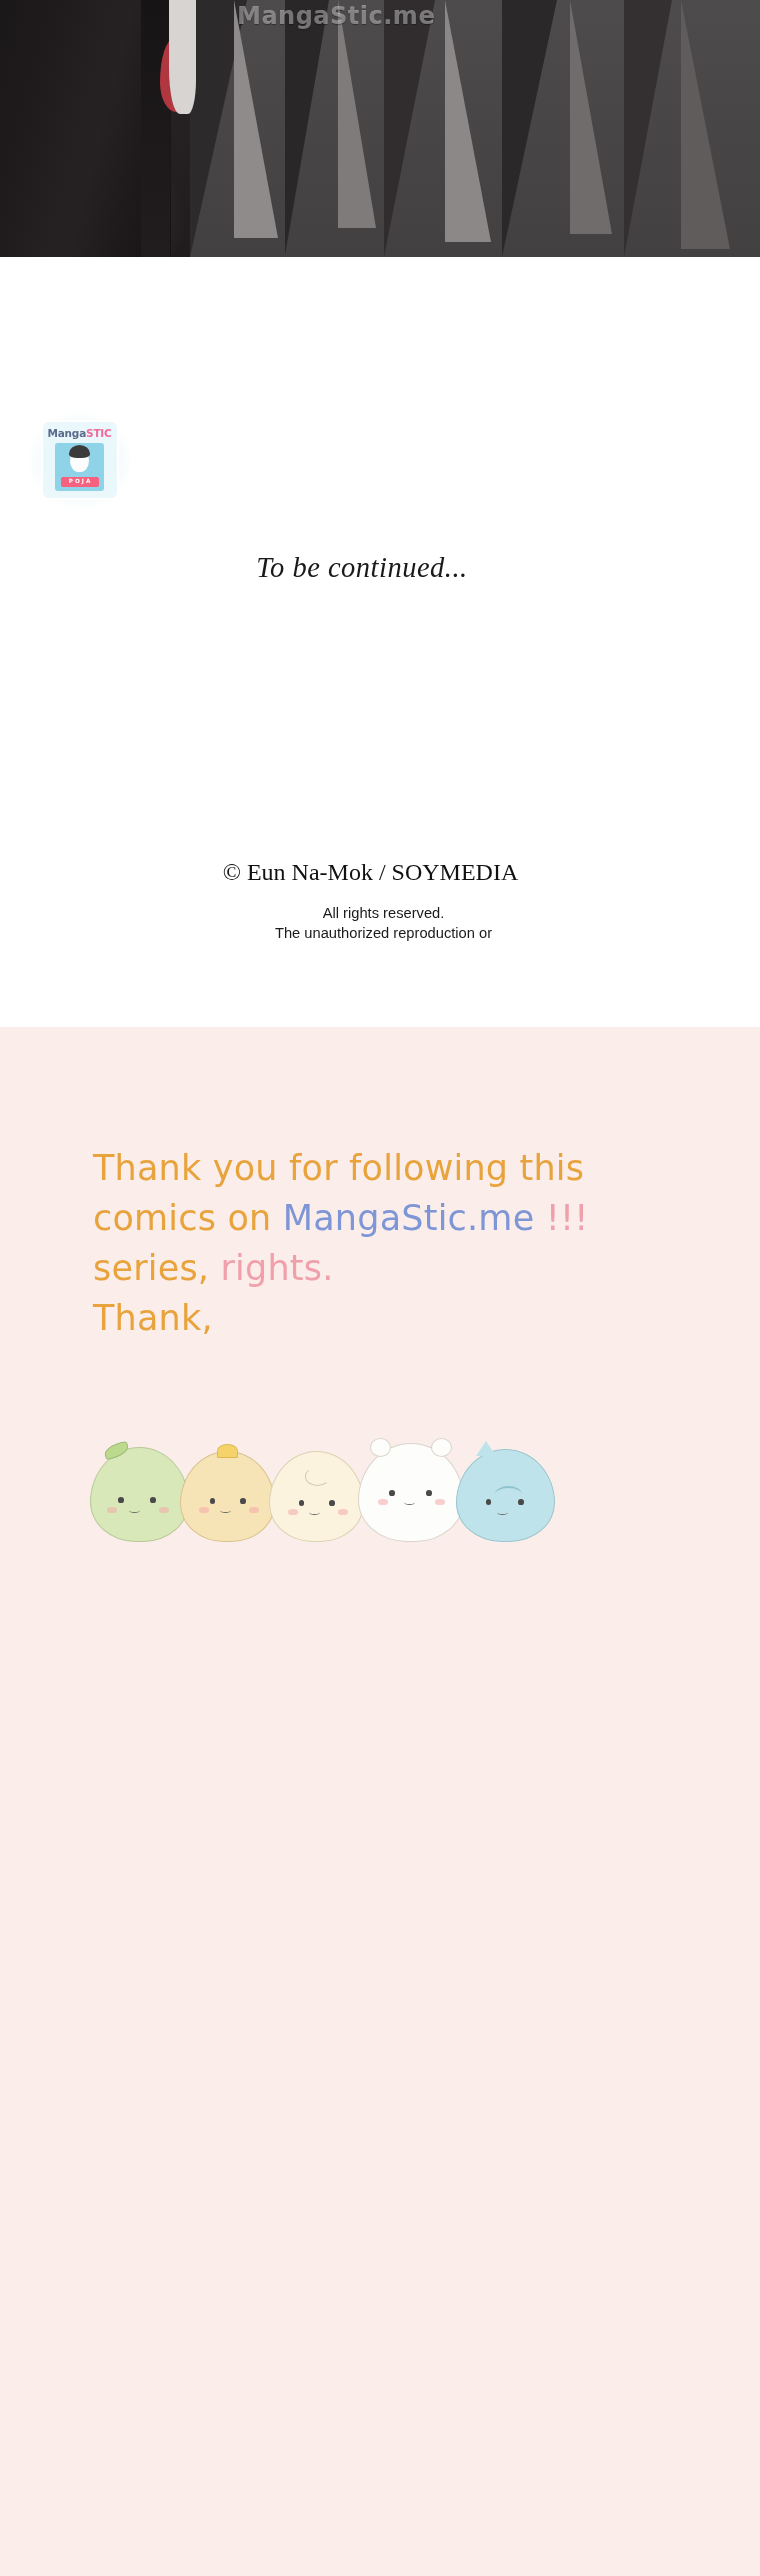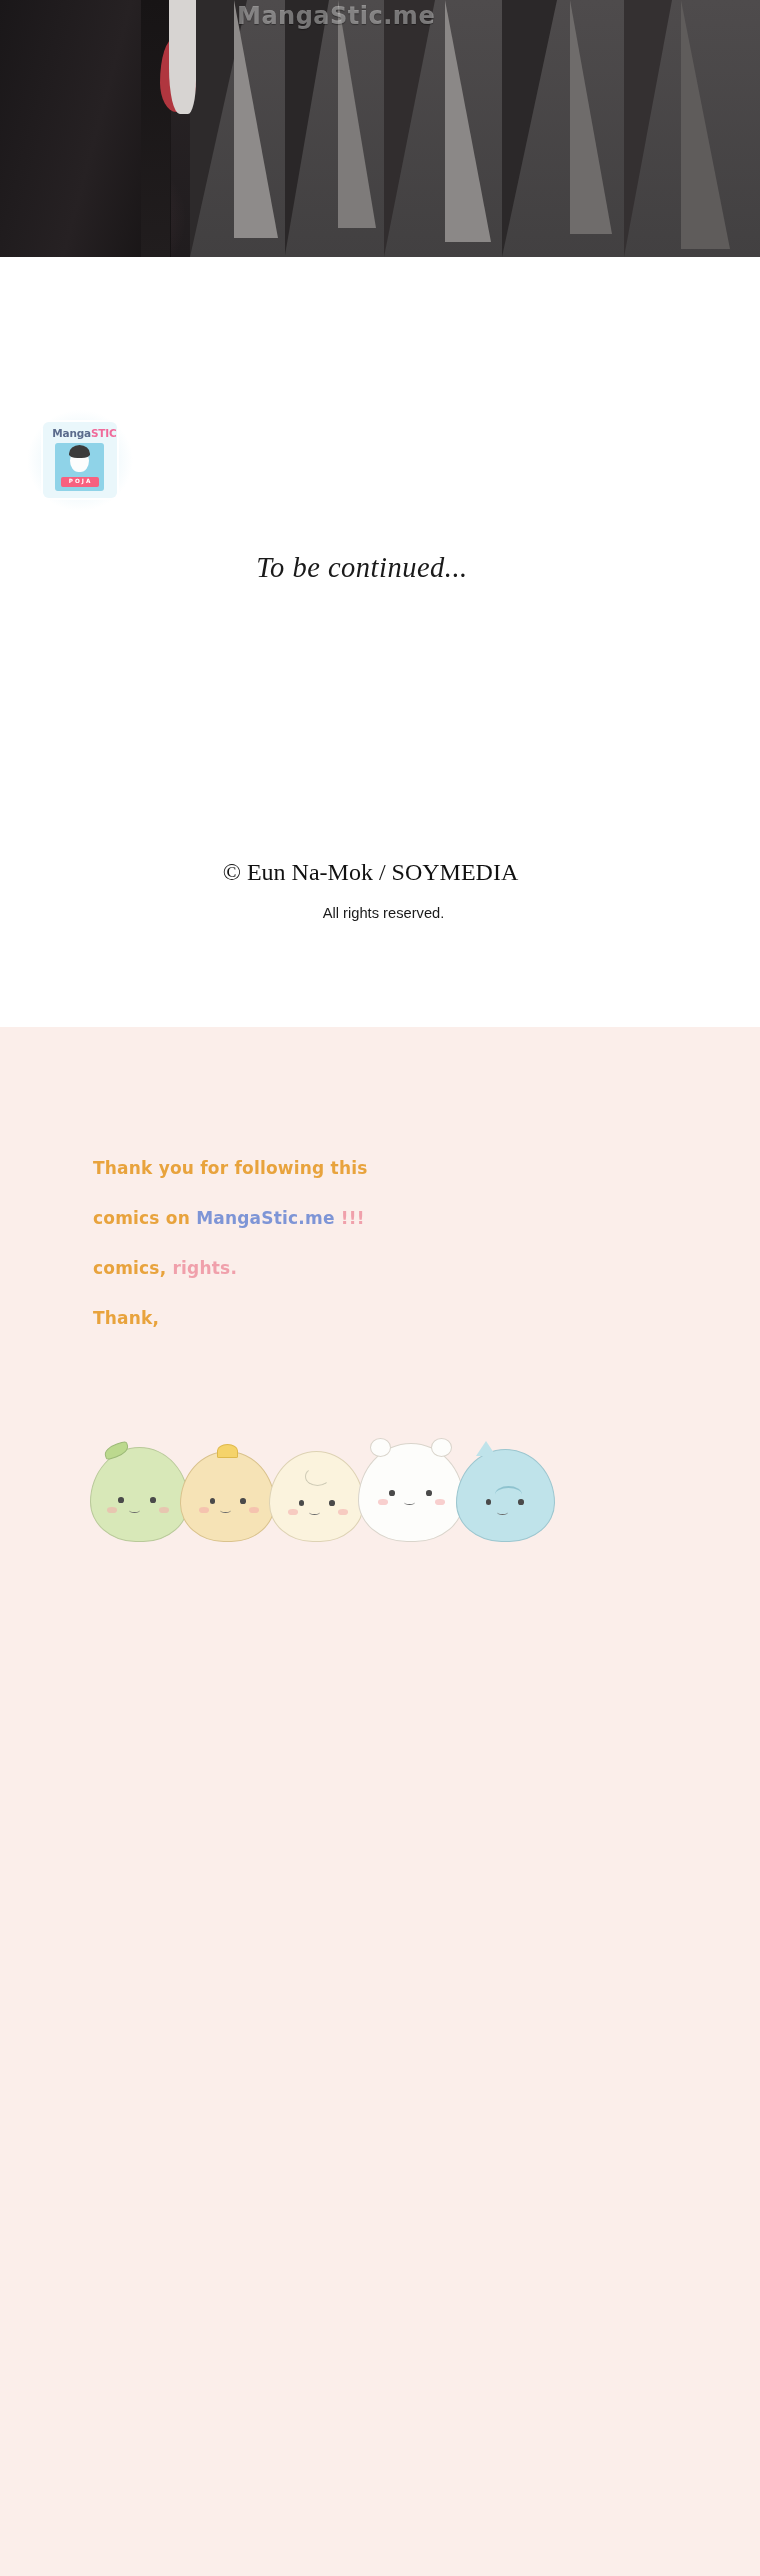--- a/index.html
+++ b/index.html
@@ -119,21 +119,21 @@
     width: 74px; height: 76px;
     background: #eaf7fb;
     border-radius: 5.7px;
     box-shadow: 0 0 0 1.9px rgba(255,255,255,0.9);
     overflow: hidden;
   }
   .logo-wordmark {
     position: absolute;
     left: 0; top: 5.7px;
     width: 74px;
-    text-align: right;
+    text-align: center;
     font-size: 10.5px;
     font-weight: bold;
     font-family: "DejaVu Sans", sans-serif;
     letter-spacing: -0.2px;
   }
   .logo-wordmark .w1 { color: #5b6b8c; }
   .logo-wordmark .w2 { color: #f06a9a; }
   .logo-inner {
     position: absolute;
     left: 12.4px; top: 21px;
@@ -222,22 +222,22 @@
     height: 1549px;
     background: #fbeeea;
     overflow: hidden;
   }
   .thanks-block {
     position: absolute;
     left: 93px;
     top: 116px;
     width: 608px;
     font-family: "DejaVu Sans", sans-serif;
-    font-weight: bold;
-    font-size: 17px;
+    font-weight: normal;
+    font-size: 35px;
     line-height: 50px;
     letter-spacing: 0.2px;
   }
   .c-orange { color: #e8a33d; }
   .c-blue   { color: #7e95d6; }
   .c-pink   { color: #f0a0ab; }
 
   
   .mascots {
     position: absolute;
@@ -362,34 +362,35 @@
       </div>
     </div>
   </div>
 
   <div class="to-be-continued">To be continued...</div>
 
   <div class="copyright-line">© Eun Na-Mok / SOYMEDIA</div>
 
   <div class="rights-block">
     <div>All rights reserved.</div>
+    <div>The unauthorized reproduction or</div>
   </div>
 </div>
 
 <div class="footer-section">
 
   <div class="thanks-block">
     <div>
       <span class="c-orange">Thank you for following this</span>
     </div>
     <div>
       <span class="c-orange">comics on </span><span class="c-blue">MangaStic.me</span><span class="c-pink"> !!!</span>
     </div>
     <div>
-      <span class="c-orange">comics, </span><span class="c-pink">rights.</span>
+      <span class="c-orange">series, </span><span class="c-pink">rights.</span>
     </div>
     <div>
       <span class="c-orange">Thank,</span>
     </div>
   </div>
 
   <div class="mascots">
 
     <div class="mascot m1">
       <div class="leaf" style="left:13.3px; top:-3.8px; transform:rotate(-18deg);"></div>

